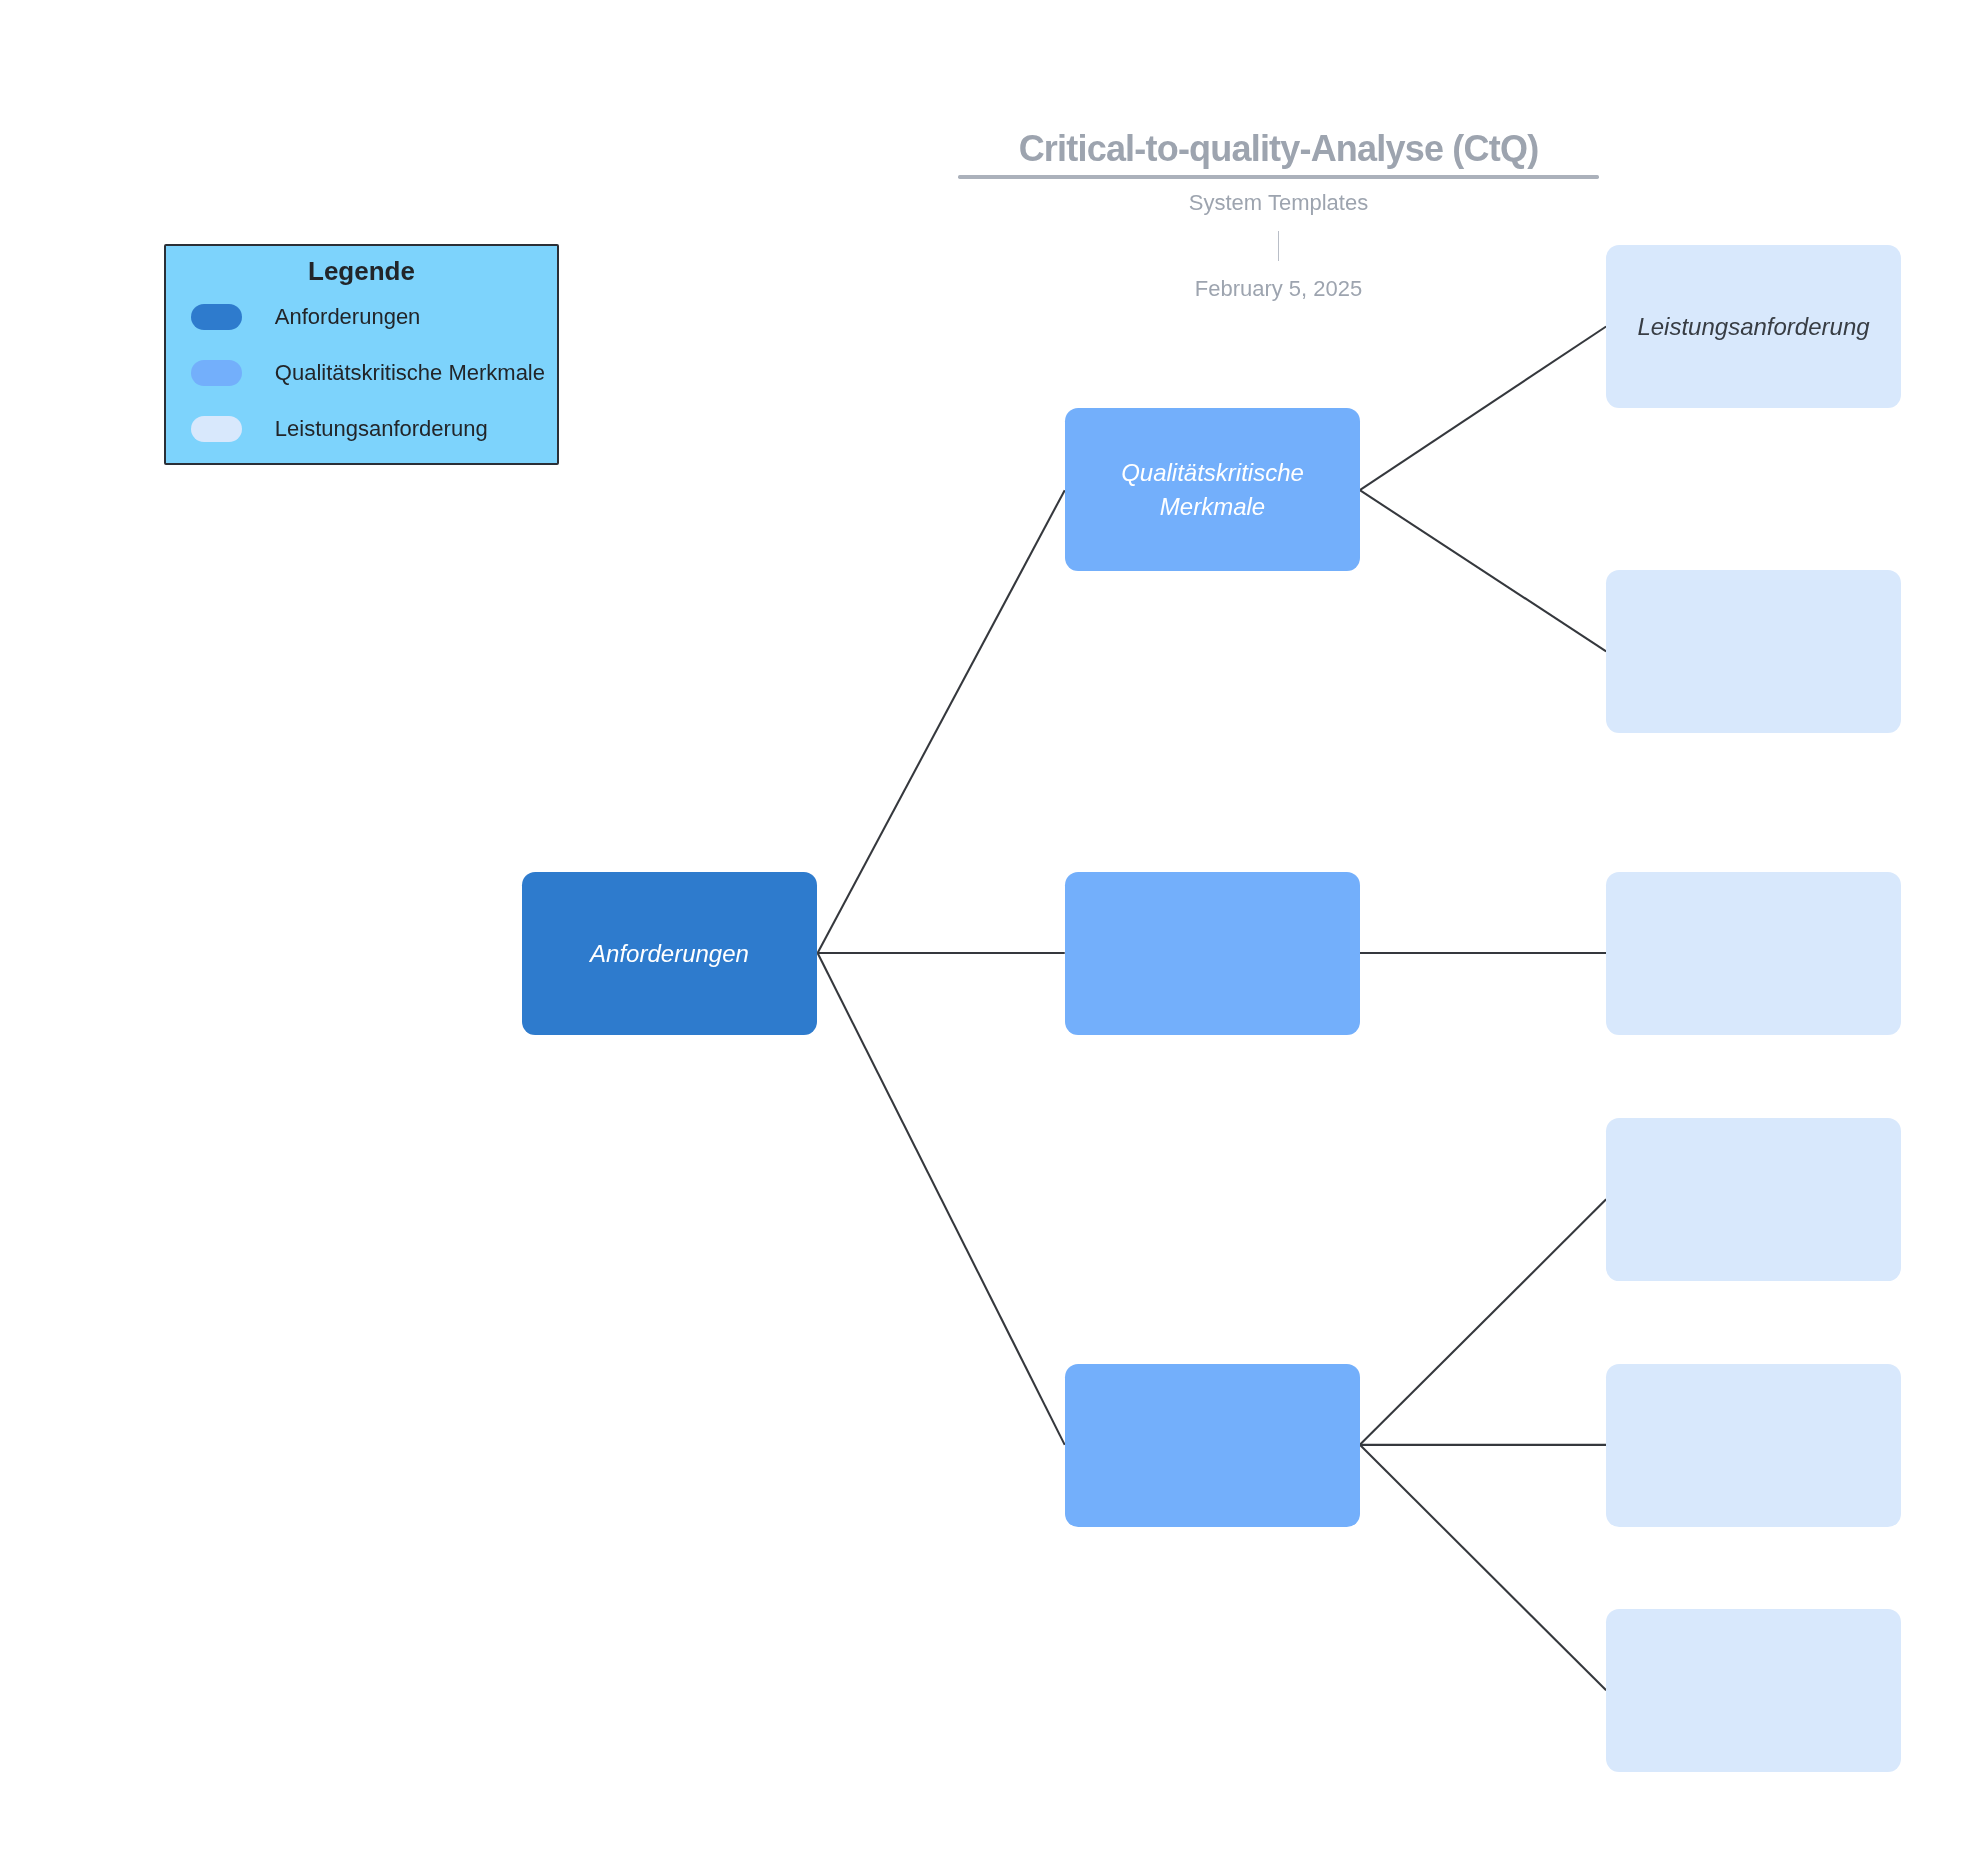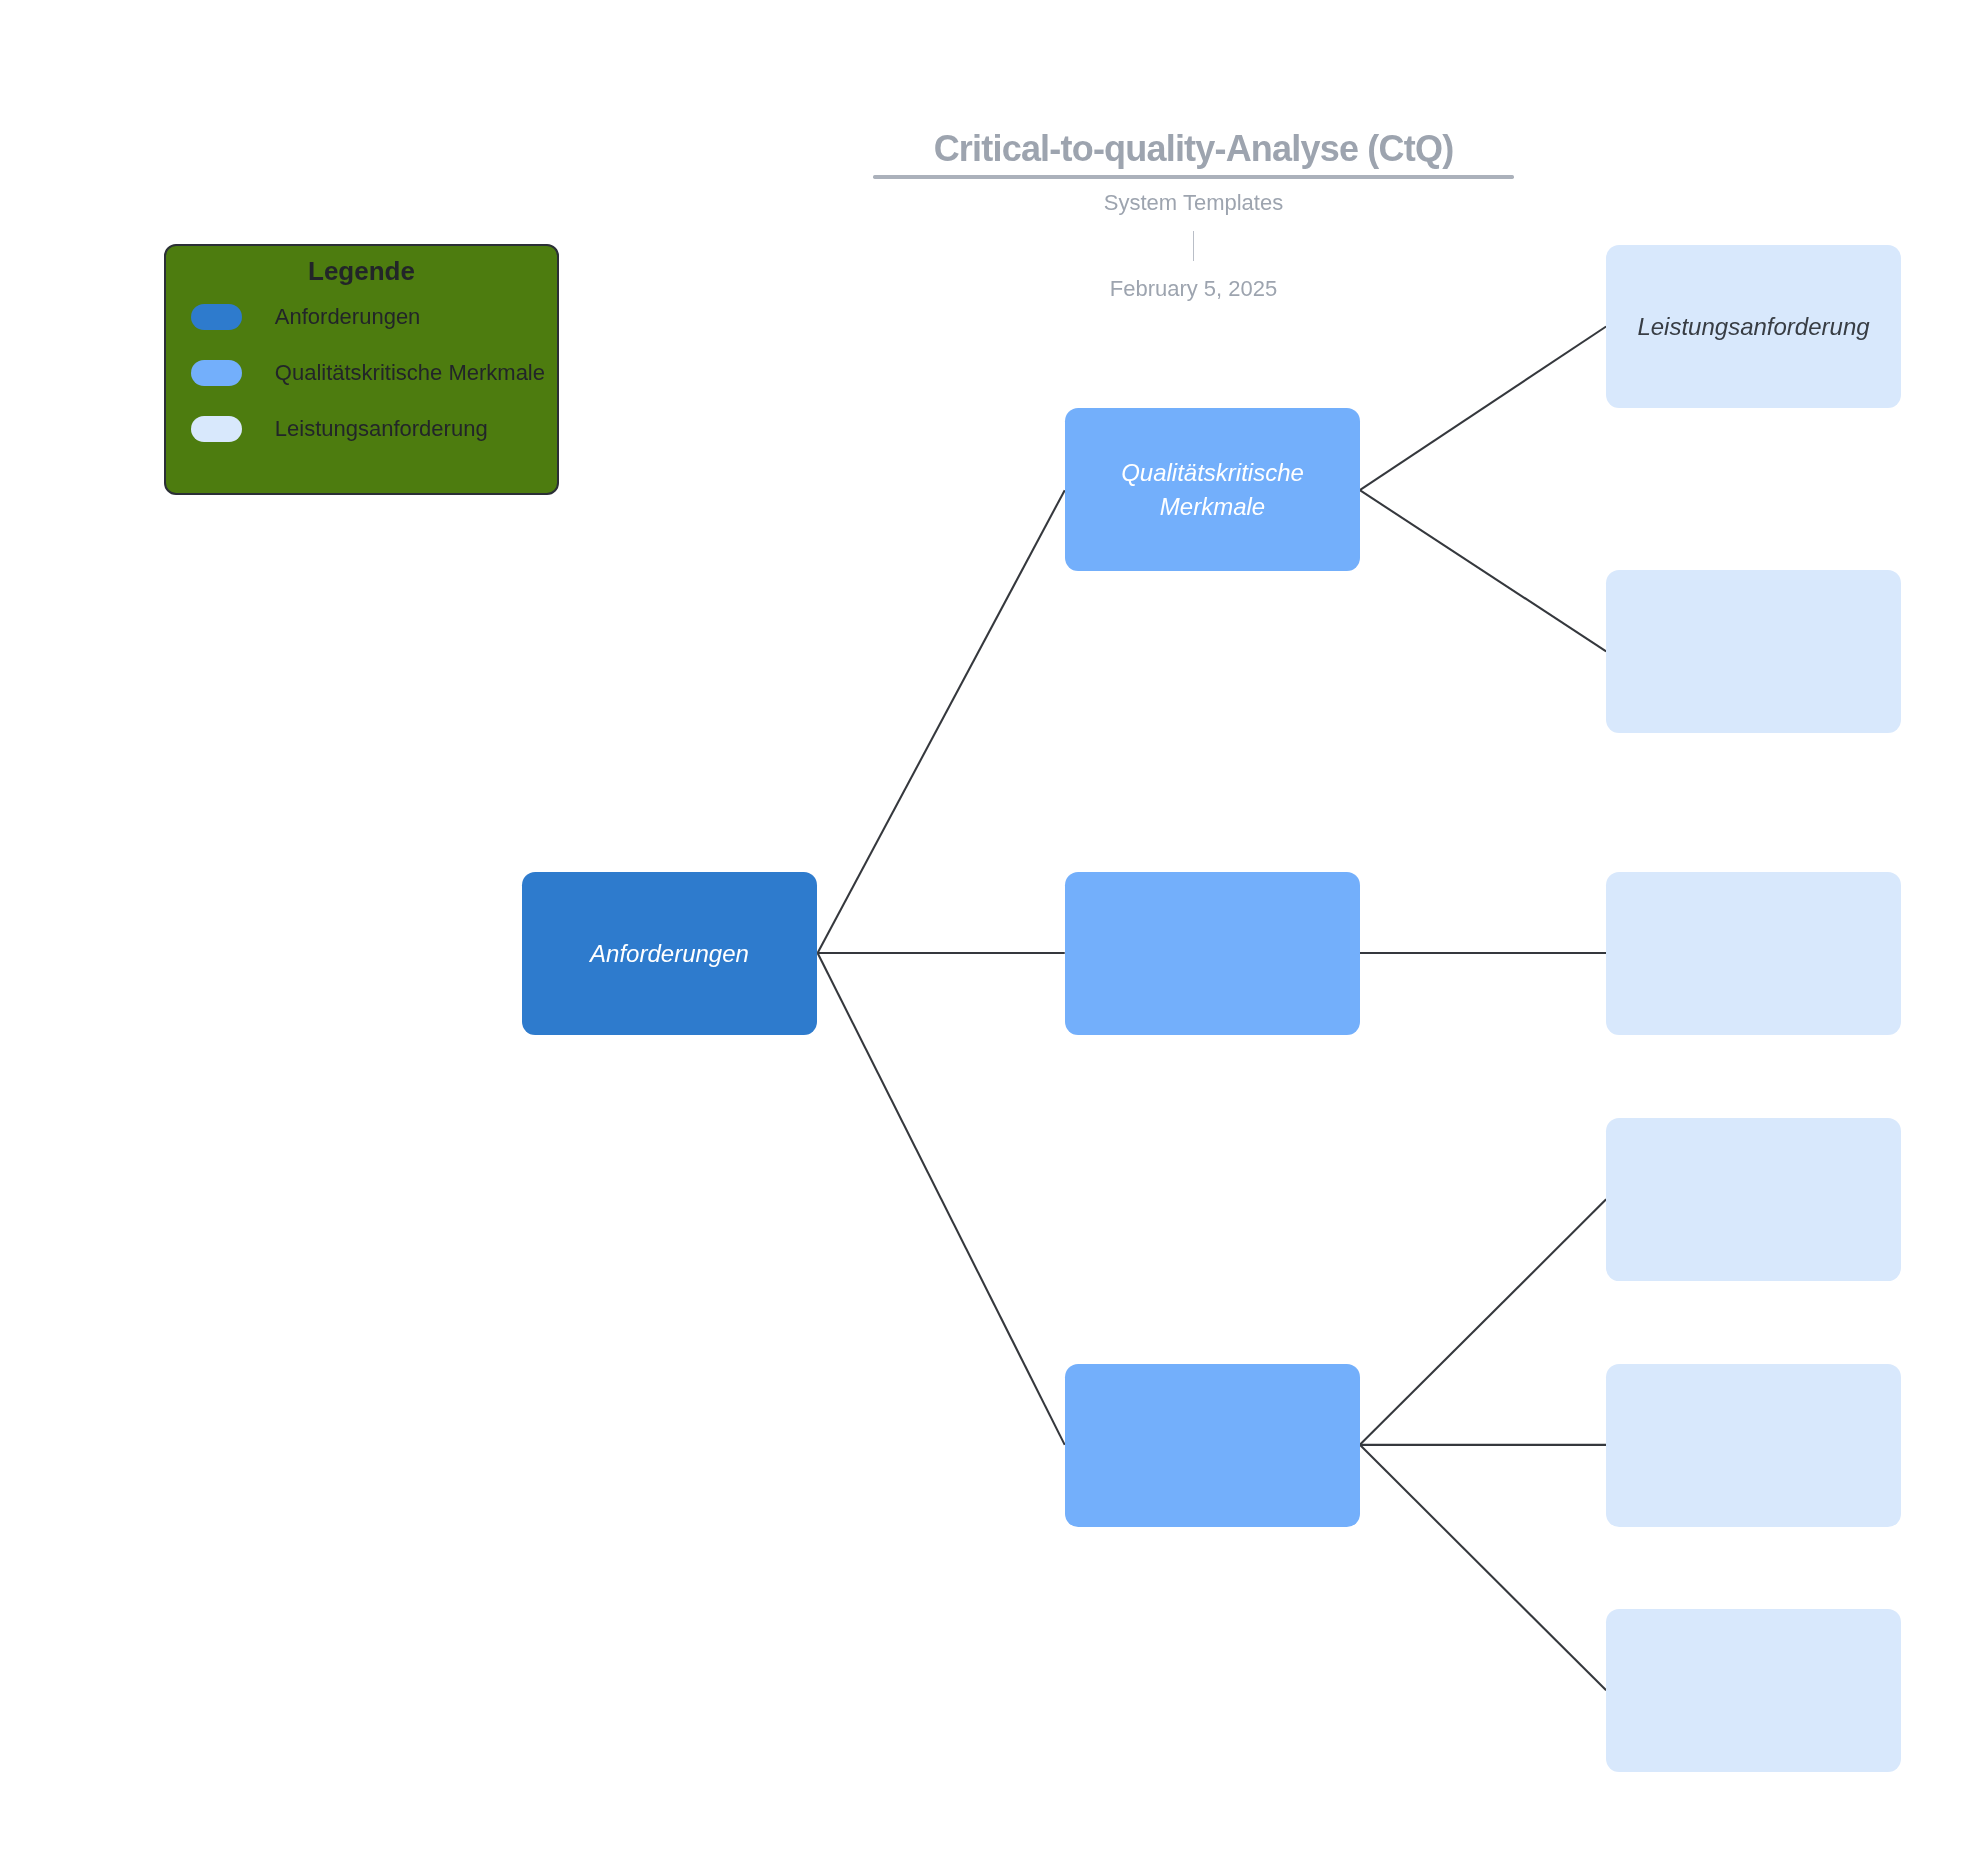--- a/index.html
+++ b/index.html
@@ -8,21 +8,21 @@
     position: relative;
     width: 1984px;
     height: 1854px;
     background: #ffffff;
     overflow: hidden;
   }
 
   
   .header {
     position: absolute;
-    left: 863px;
+    left: 948px;
     top: 126px;
     width: 661px;
     display: flex;
     flex-direction: column;
     align-items: center;
   }
   .header-title {
     font-size: 36px;
     font-weight: 700;
     letter-spacing: -0.8px;
@@ -52,25 +52,25 @@
     height: 30px;
     background: #b9bec7;
   }
 
   
   .legend {
     position: absolute;
     left: 164px;
     top: 244px;
     width: 395px;
-    height: 251px;
+    height: 221px;
     box-sizing: border-box;
     border: 2.5px solid #2b2f36;
-    border-radius: 12px;
-    background: #4d7c0f;
+    border-radius: 2px;
+    background: #7dd3fc;
     padding: 10px 16.5px 0 16.5px;
   }
   .legend-title {
     text-align: center;
     font-size: 26px;
     font-weight: 700;
     color: #222529;
     line-height: 31px;
   }
   .legend-row {

